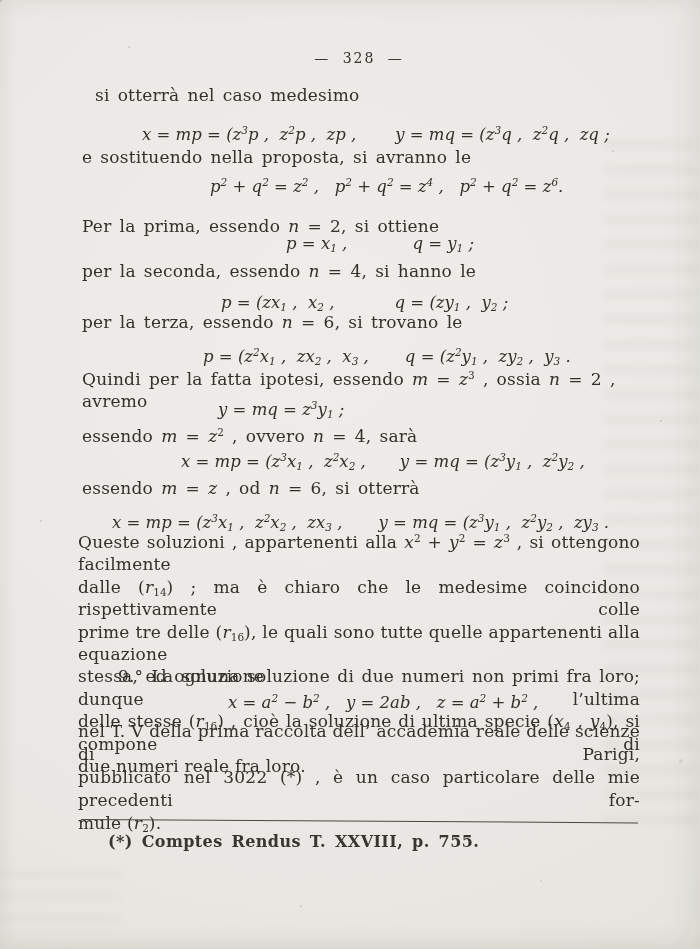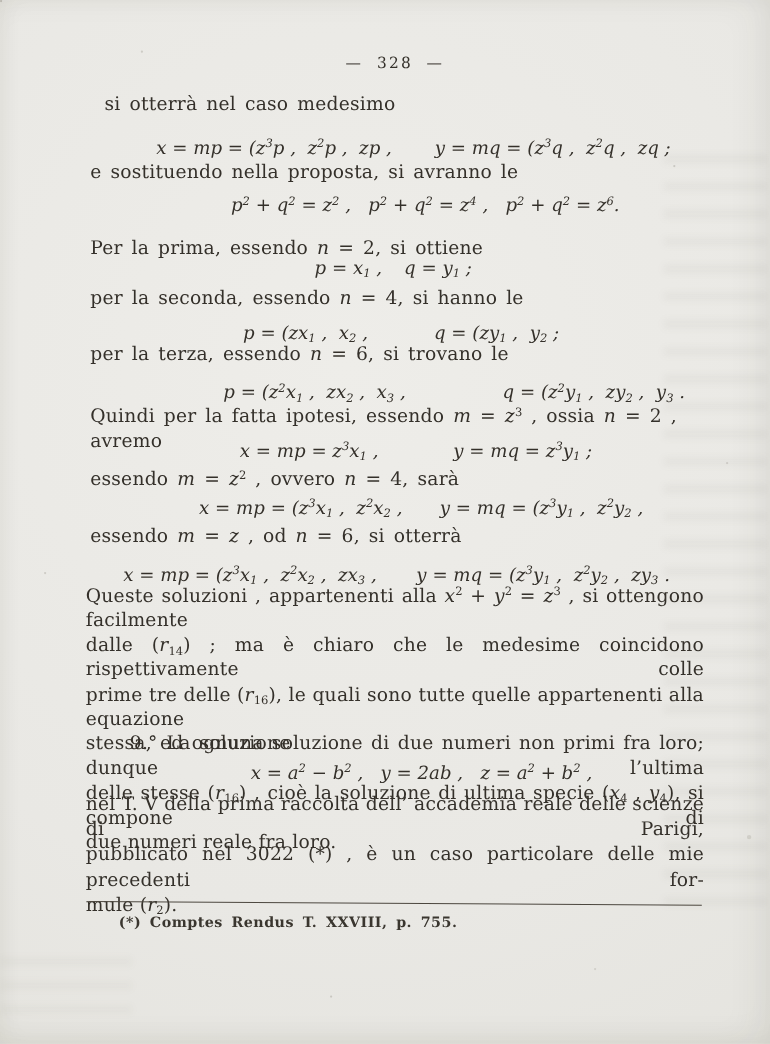--- a/index.html
+++ b/index.html
@@ -82,25 +82,25 @@
     text-align-last: auto;
   }
   .p2 .jl { line-height: 22.4px; }
   .p3 .jl { line-height: 23px; }
   
   .l1 { top: 84px;  padding-left: 17px; }
   .f1 { top: 120px; padding-left: 64px; gap: 39px; text-align: right; }
   .l2 { top: 146px; }
   .f2 { top: 172px; padding-left: 132px; }
   .l3 { top: 201px; margin-top: 14px; }
-  .f3 { top: 229px; padding-left: 208px; gap: 20px; }
+  .f3 { top: 229px; padding-left: 208px; gap: 65px; }
   .l4 { top: 260px; }
   .f4 { top: 288px; padding-left: 143px; gap: 60px; }
   .l5 { top: 311px; }
-  .f5 { top: 342px; padding-left: 125px; gap: 88px; }
+  .f5 { top: 342px; padding-left: 125px; gap: 36px; }
   .l6 { top: 368px; }
   .f6 { top: 395px; padding-left: 140px; gap: 68px; }
   .l7 { top: 425px; }
   .f7 { top: 447px; padding-left: 103px; gap: 34px; }
   .l8 { top: 477px; }
   .f8 { top: 508px; padding-left: 34px; gap: 36px; }
   .p2 { top: 531px; }
   .l9 { top: 665px; padding-left: 40px; }
   .f9 { top: 688px; padding-left: 150px; }
   .p3 { top: 720px; }
@@ -114,21 +114,21 @@
     transform: rotate(0.35deg);
     transform-origin: left center;
   }
   .fn-text {
     position: absolute;
     top: 832px;
     left: 0;
     width: 562px;
     padding-left: 30px;
     box-sizing: border-box;
-    font-size: 13px;
+    font-size: 16px;
     font-weight: 600;
     letter-spacing: 0.4px;
     word-spacing: 3px;
     color: #3a362f;
   }
   
   .ghost-right {
     position: absolute;
     right: 2px;
     top: 140px;
@@ -220,21 +220,20 @@
     <div class="bl l5">per la terza, essendo <i>n</i> = 6, si trovano le</div>
 
     <div class="fr f5">
       <span>p = (z<sup>2</sup>x<sub>1</sub> ,  zx<sub>2</sub> ,  x<sub>3</sub> ,</span>
       <span>q = (z<sup>2</sup>y<sub>1</sub> ,  zy<sub>2</sub> ,  y<sub>3</sub> .</span>
     </div>
 
     <div class="bl l6">Quindi per la fatta ipotesi, essendo <i>m</i> = <i>z</i><sup>3</sup> , ossia <i>n</i> = 2 , avremo</div>
 
     <div class="fr f6">
-      <span>x = mp = z<sup>3</sup>x<sub>1</sub> ,</span>
       <span>y = mq = z<sup>3</sup>y<sub>1</sub> ;</span>
     </div>
 
     <div class="bl l7">essendo <i>m</i> = <i>z</i><sup>2</sup> , ovvero <i>n</i> = 4, sarà</div>
 
     <div class="fr f7">
       <span>x = mp = (z<sup>3</sup>x<sub>1</sub> ,  z<sup>2</sup>x<sub>2</sub> ,</span>
       <span>y = mq = (z<sup>3</sup>y<sub>1</sub> ,  z<sup>2</sup>y<sub>2</sub> ,</span>
     </div>
 

